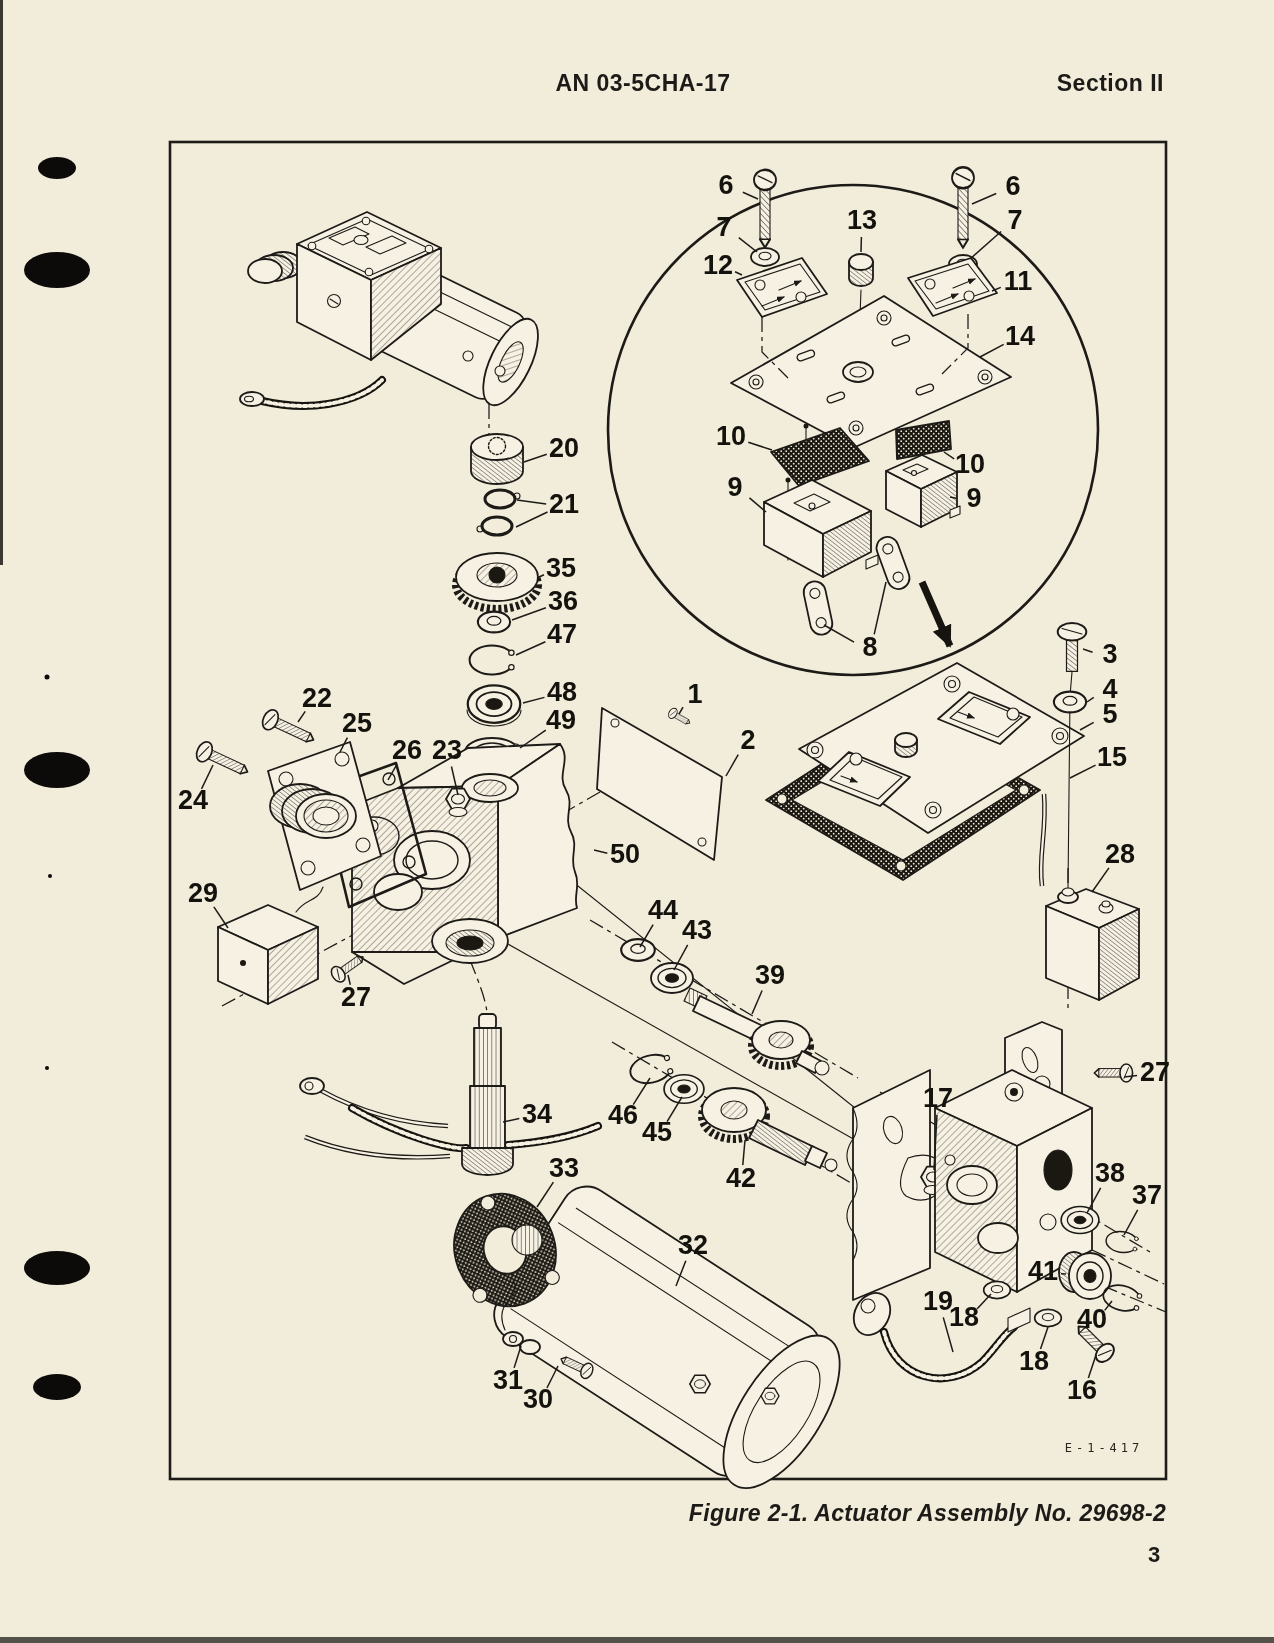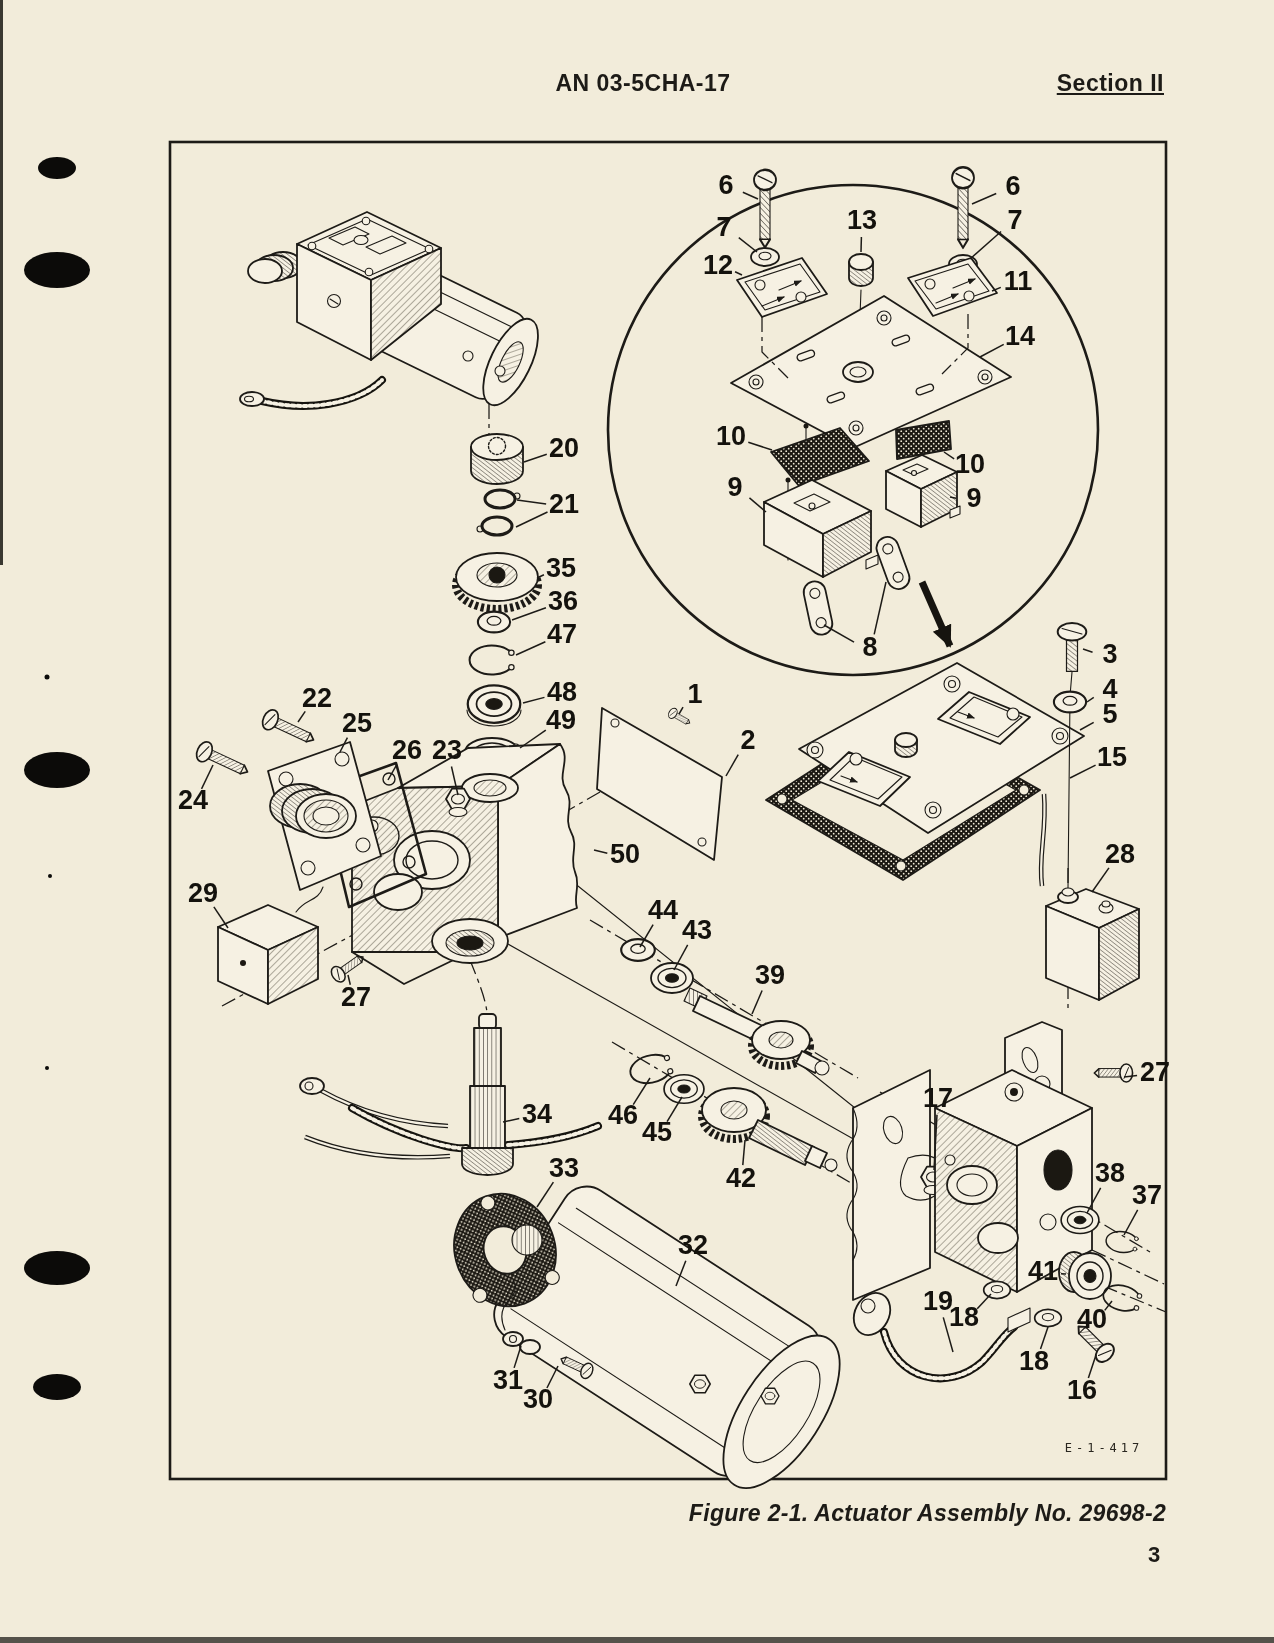--- a/index.html
+++ b/index.html
@@ -4,21 +4,21 @@
 <style>
   html,body{margin:0;padding:0;}
   body{
     width:1274px;height:1643px;position:relative;
     background:#f2ecda;
     font-family:"Liberation Sans", sans-serif;
     color:#1d1b17;overflow:hidden;
   }
   .hdr{position:absolute;top:70px;font-weight:bold;font-size:23px;letter-spacing:.5px;}
   #doc-number{left:12px;right:0;text-align:center;}
-  #section-label{right:110px;text-decoration:underline;}
+  #section-label{right:110px;}
   #fig-caption{
     position:absolute;top:1500px;left:170px;width:996px;text-align:right;
     font-weight:bold;font-style:italic;font-size:23px;letter-spacing:.3px;
   }
   #page-number{position:absolute;top:1542px;left:1148px;font-weight:bold;font-size:22px;}
   svg{position:absolute;top:0;left:0;}
   .p{stroke:#1d1b17;stroke-width:1.8;stroke-linejoin:round;stroke-linecap:round;}
   .t1{stroke-width:1.1;}
   .t2{stroke-width:1.4;}
   .w3{stroke-width:3;}

